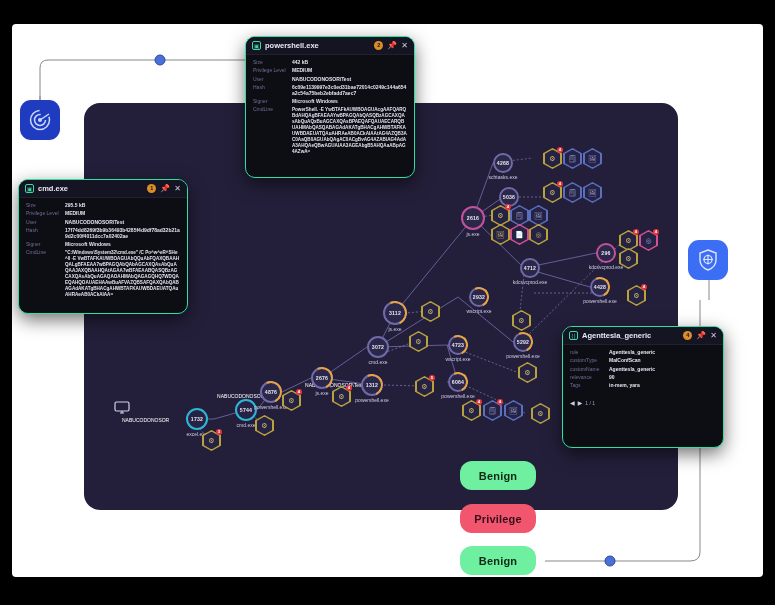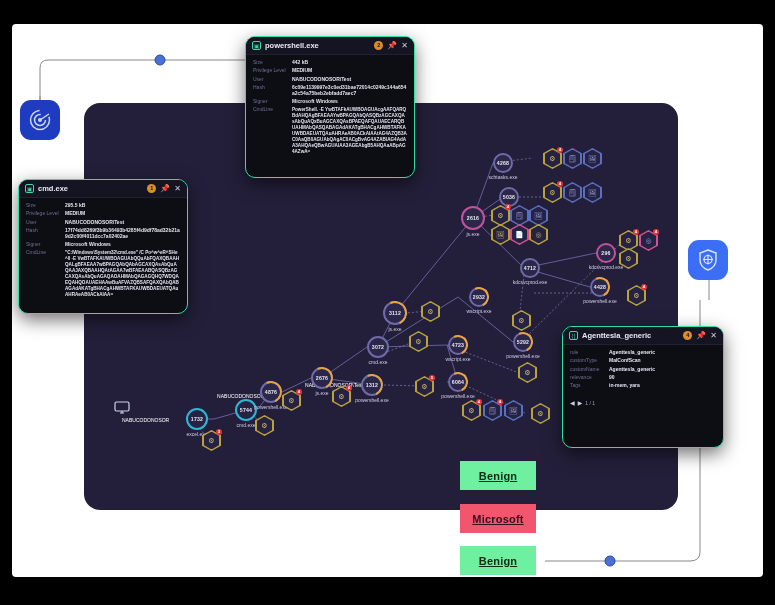--- a/index.html
+++ b/index.html
@@ -130,25 +130,24 @@
   .row { display:flex; gap:5px; margin-bottom:2.5px; line-height:1.15; }
   .k { color:#6e6f96; font-size:5px; width:34px; flex:0 0 34px; }
   .v { color:#e5e5f2; font-size:5px; font-weight:bold; word-break:break-all; }
   .cmdline { color:#e5e5f2; font-size:4.6px; font-weight:bold; word-break:break-all; line-height:1.3; }
   .win-foot { display:flex; align-items:center; gap:3px; padding:3px 7px 5px; color:#9fa0c0; font-size:5px;}
   .ft-ic { font-size:6px; color:#cfcfe4; }
 
   
   .pill {
     position:absolute;
-    border-radius:0;
+    border-radius:12px;
     display:flex; align-items:center; justify-content:center;
     font-size:11px; font-weight:bold; color:#0e2a16;
     letter-spacing:.2px;
-    text-decoration:underline;
   }
   .pill.benign { background:#6ef0a0; }
   .pill.malicious { background:#f2556e; color:#35101a; }
 
   
   .appicon {
     position:absolute;
     width:40px; height:40px;
     border-radius:11px;
     display:flex; align-items:center; justify-content:center;
@@ -459,21 +458,21 @@
           <div class="hex yellow" style="left: 447px; top: 300px;">
             <span class="shape"></span>
             <span class="inner"></span>
             <span class="glyph">⚙</span>
           </div>
         </div>
     </div>
   </div>
 
   <div class="pill benign" style="left:460px;top:461px;width:76px;height:29px;">Benign</div>
-  <div class="pill malicious" style="left:460px;top:504px;width:76px;height:29px;">Microsoft</div>
+  <div class="pill malicious" style="left:460px;top:504px;width:76px;height:29px;">Privilege</div>
   <div class="pill benign" style="left:460px;top:546px;width:76px;height:29px;">Benign</div>
 
   <div class="appicon dark-blue" style="left:20px;top:100px;">
     <svg width="24" height="24" viewBox="0 0 24 24">
       <circle cx="12" cy="12" r="9.5" fill="none" stroke="#c9d6ff" stroke-width="1.5" stroke-dasharray="44 12"></circle>
       <circle cx="12" cy="12" r="5.5" fill="none" stroke="#c9d6ff" stroke-width="1.5" stroke-dasharray="26 8"></circle>
       <circle cx="12" cy="12" r="2" fill="#c9d6ff"></circle>
       <path d="M12 12 L21 6" stroke="#c9d6ff" stroke-width="1.5"></path>
     </svg>
   </div>

